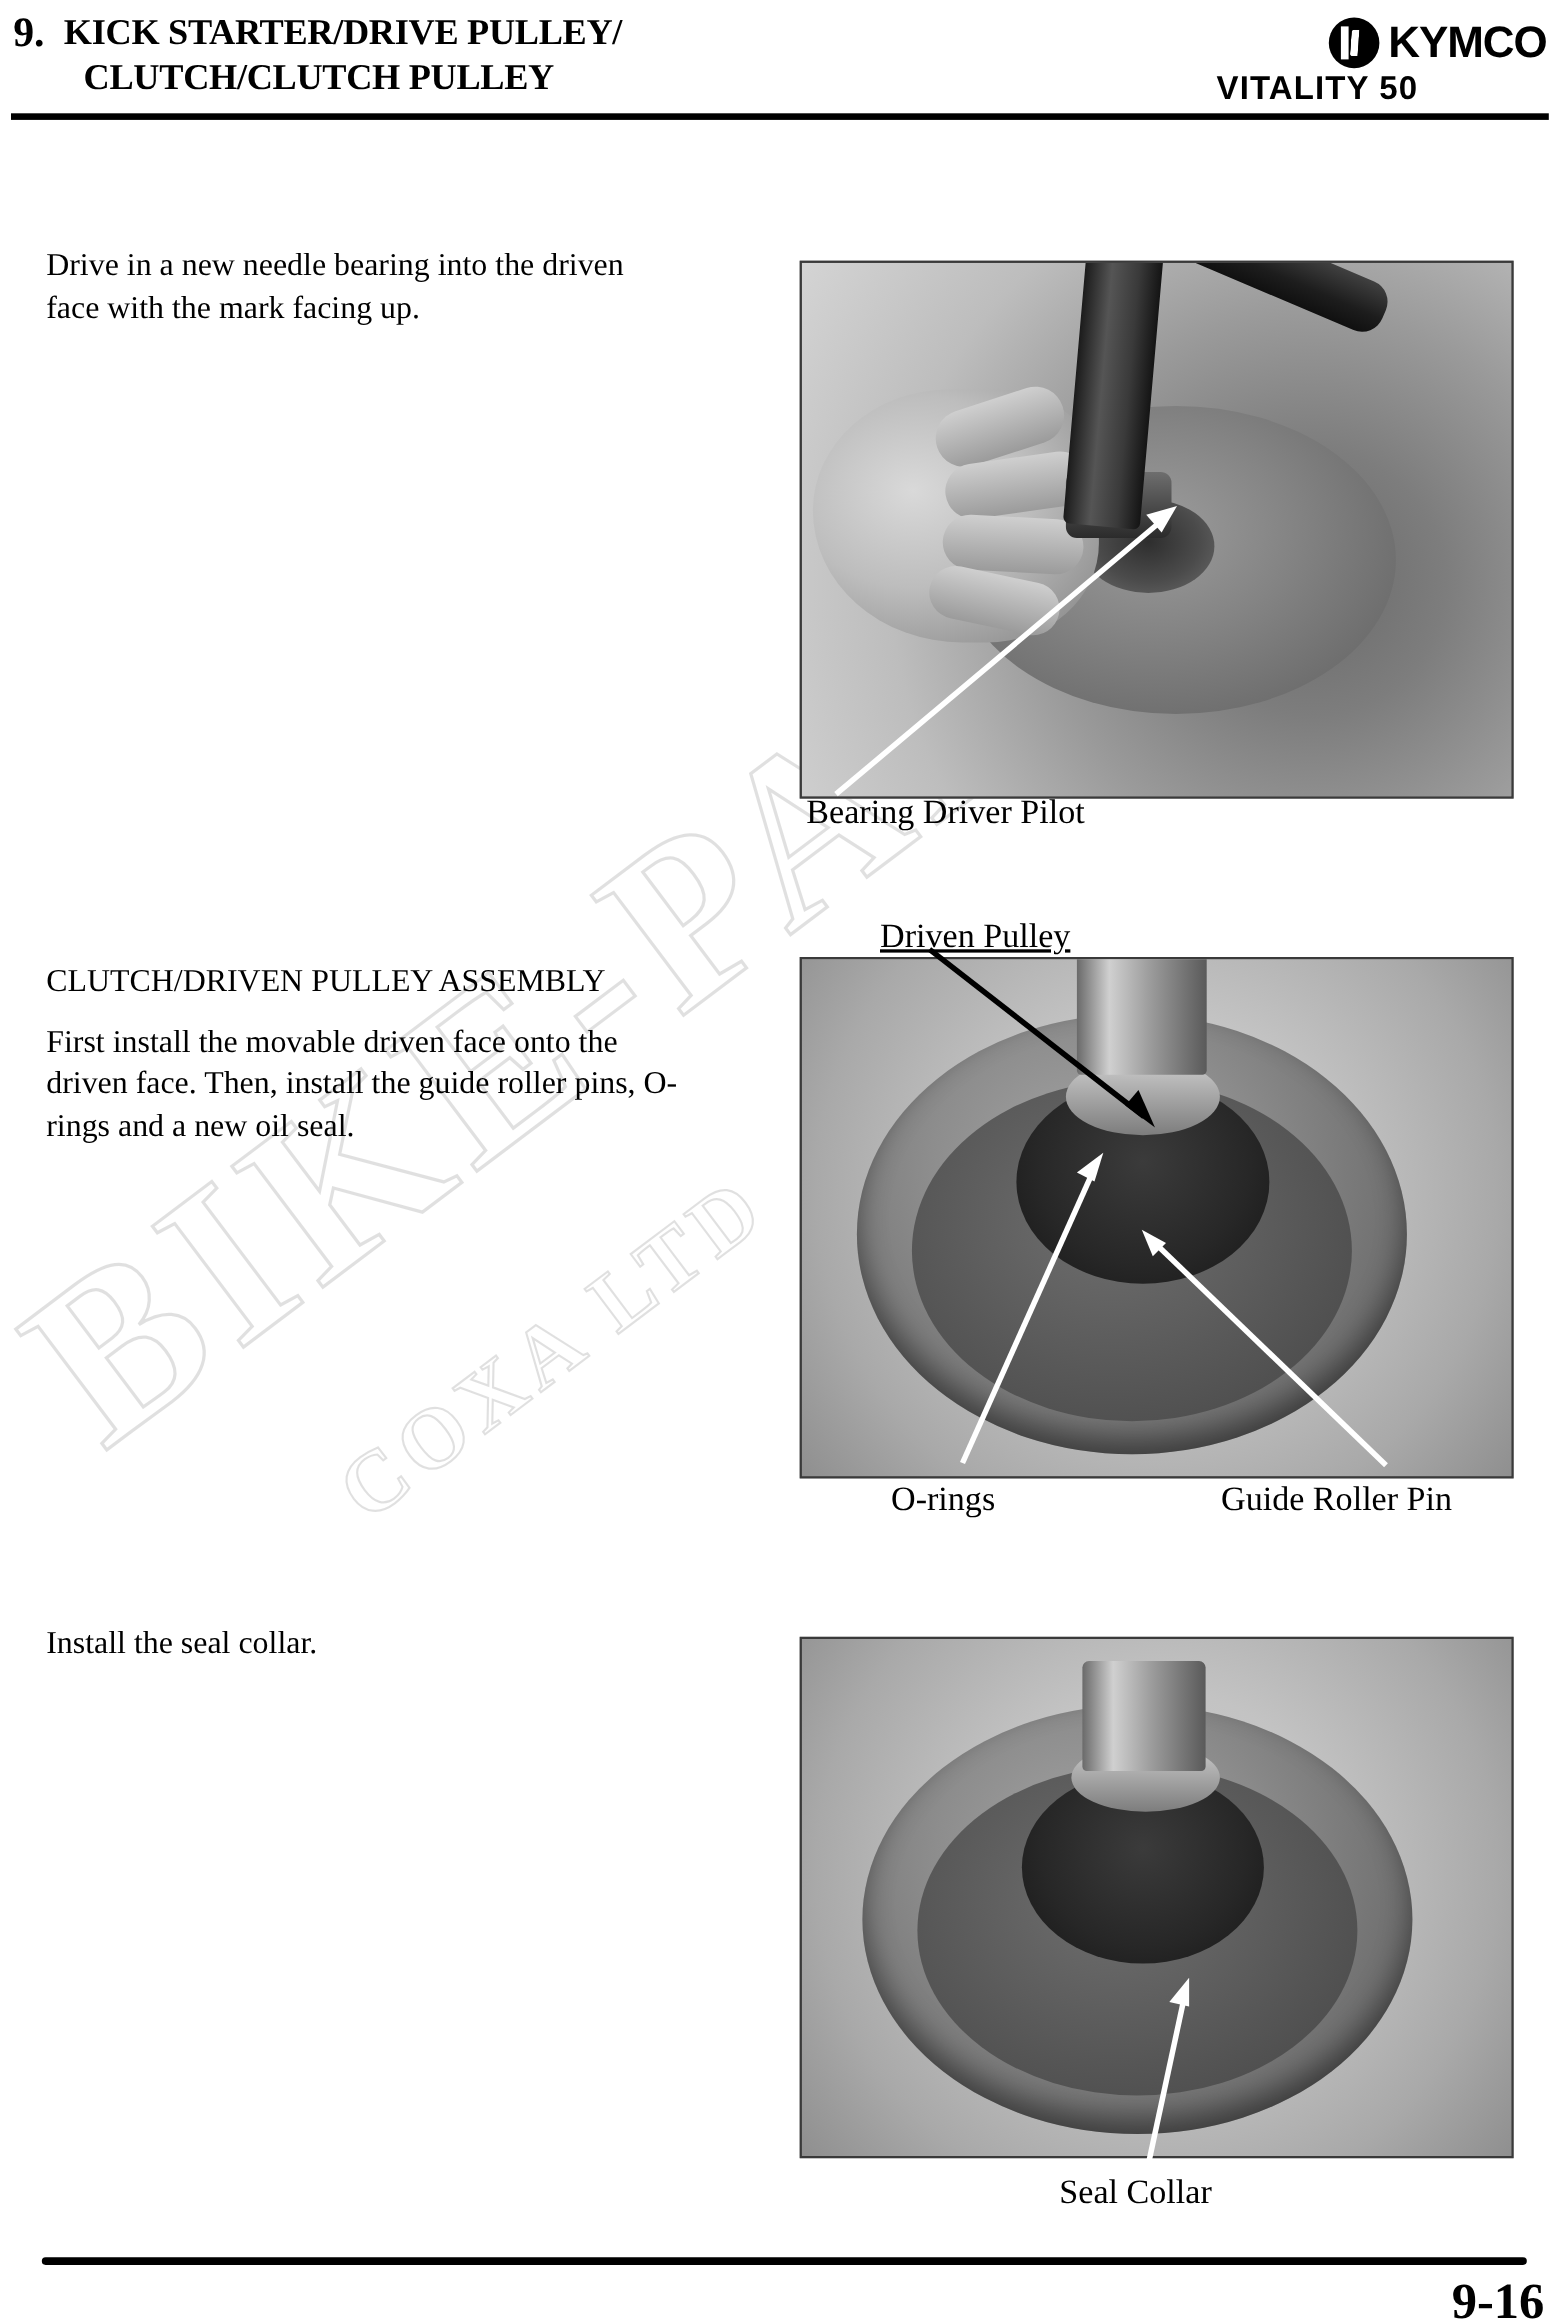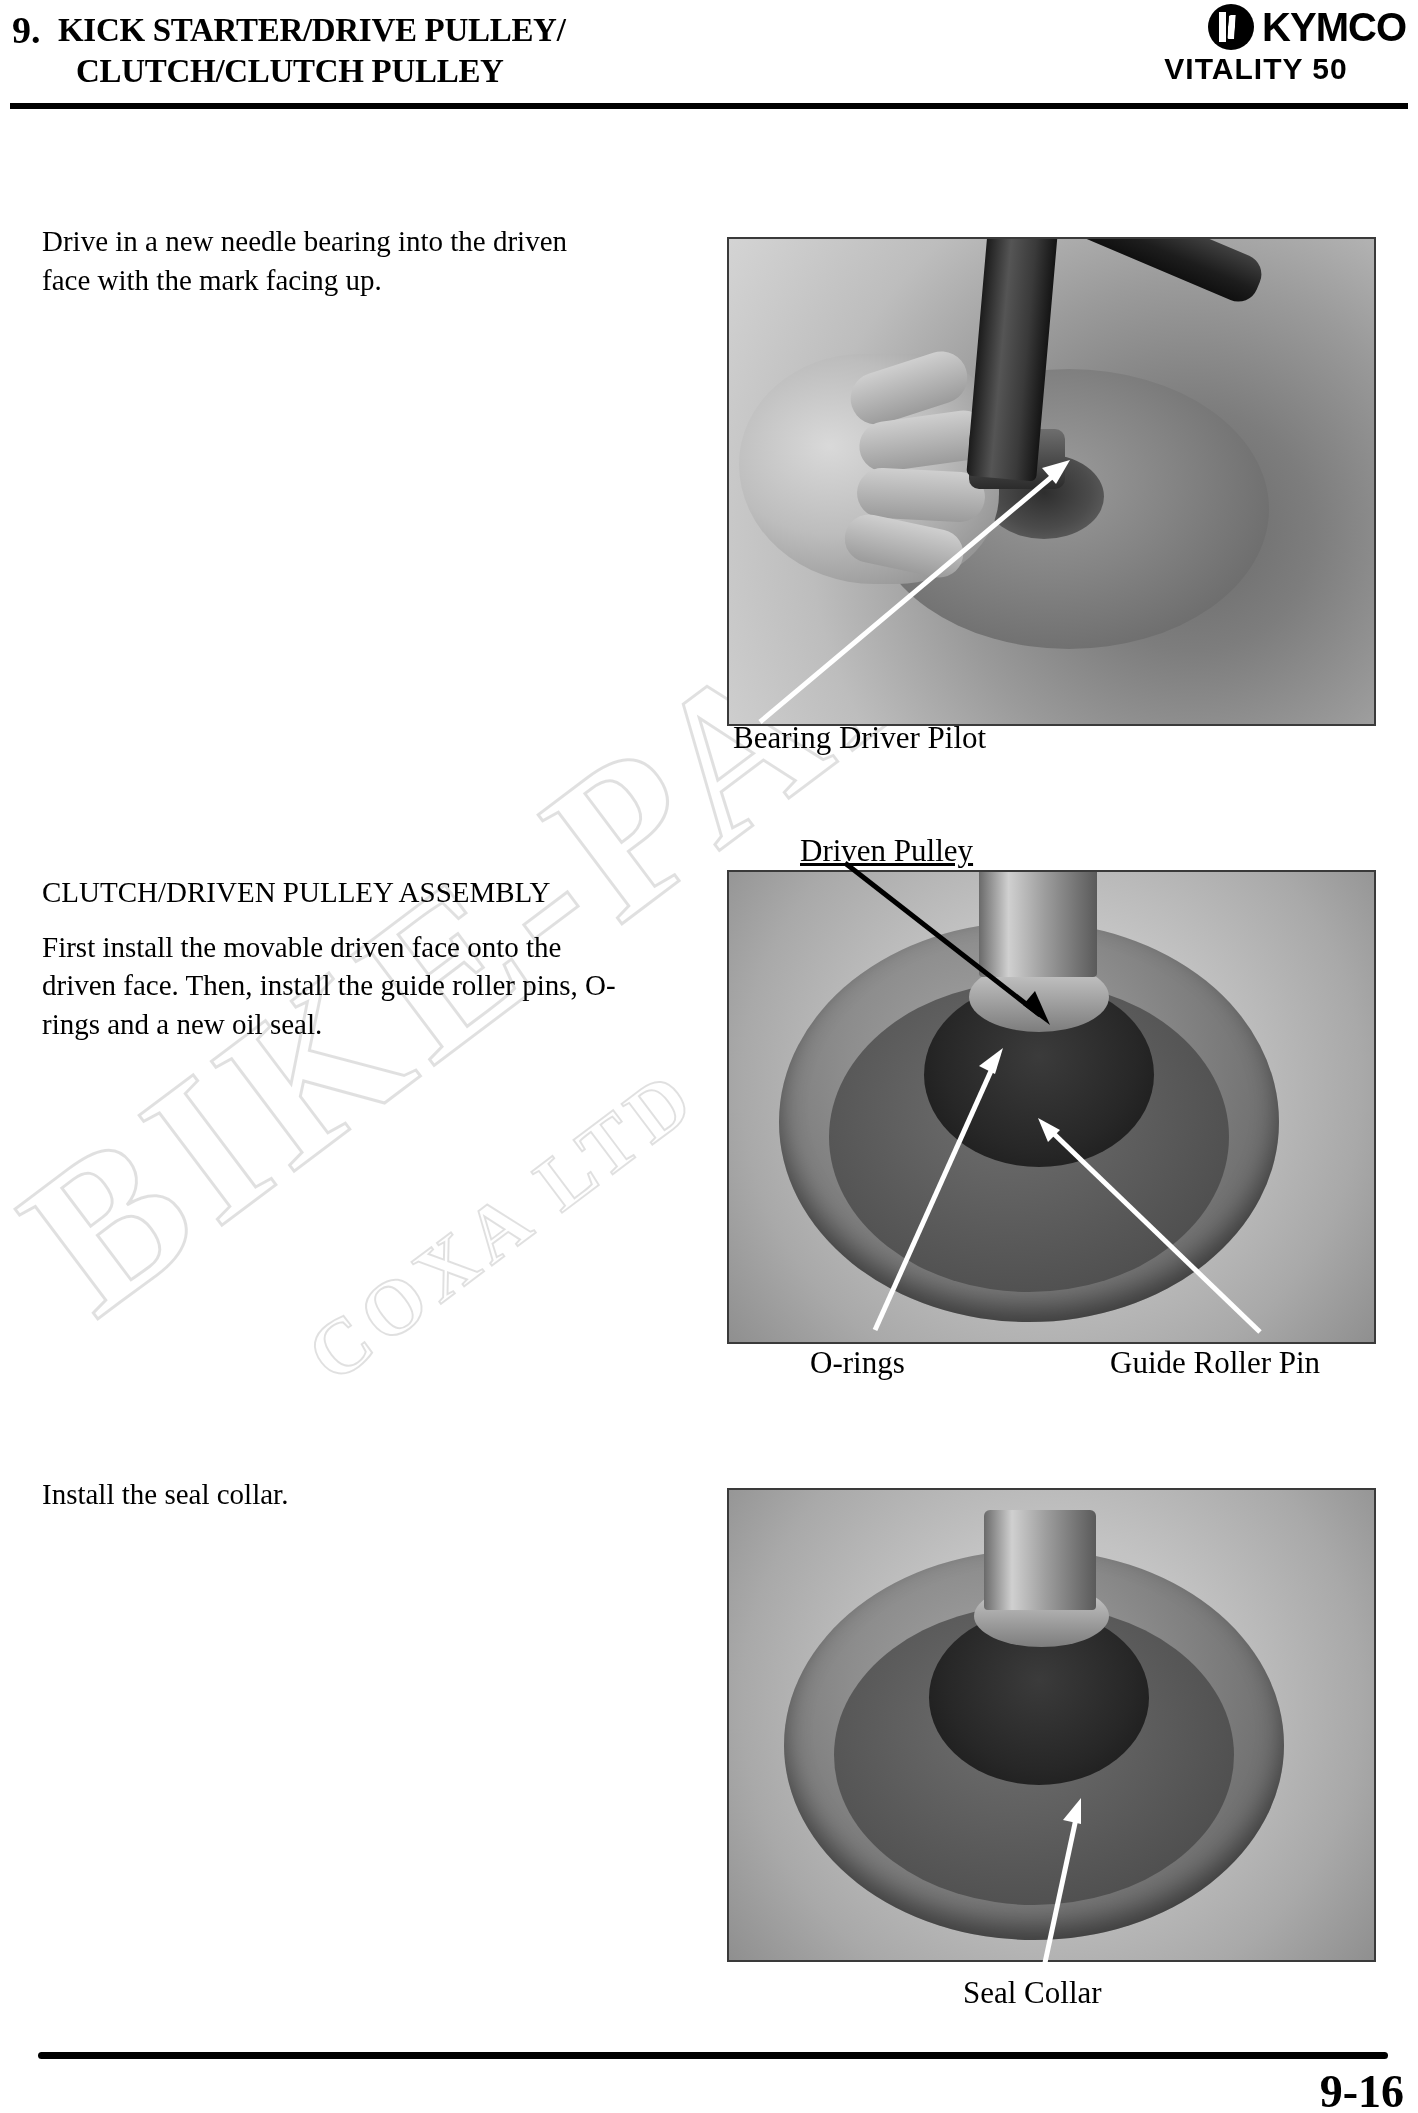--- a/index.html
+++ b/index.html
@@ -48,23 +48,23 @@
     position: absolute;
     left: 10px;
     top: 103px;
     width: 1398px;
     height: 6px;
     background: #000;
   }
   .brand-block {
     position: absolute;
     right: 12px;
-    top: 4px;
+    top: 16px;
     width: 300px;
-    text-align: center;
+    text-align: left;
   }
   .brand-logo-row {
     display: flex;
     align-items: center;
     justify-content: flex-end;
     gap: 8px;
   }
   .kymco-mark {
     width: 46px;
     height: 46px;

